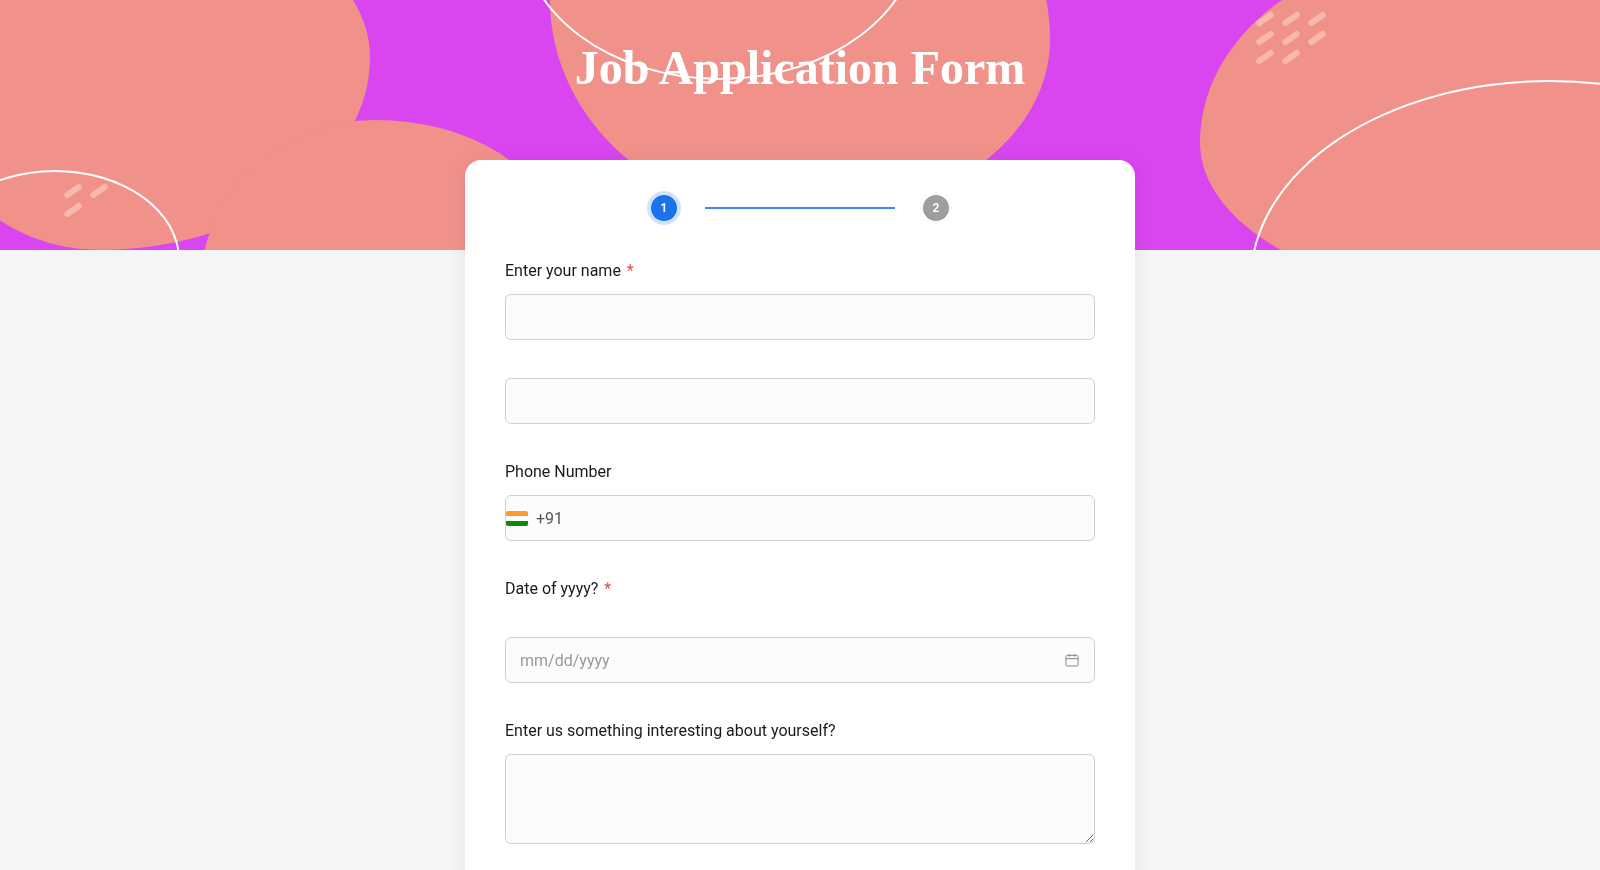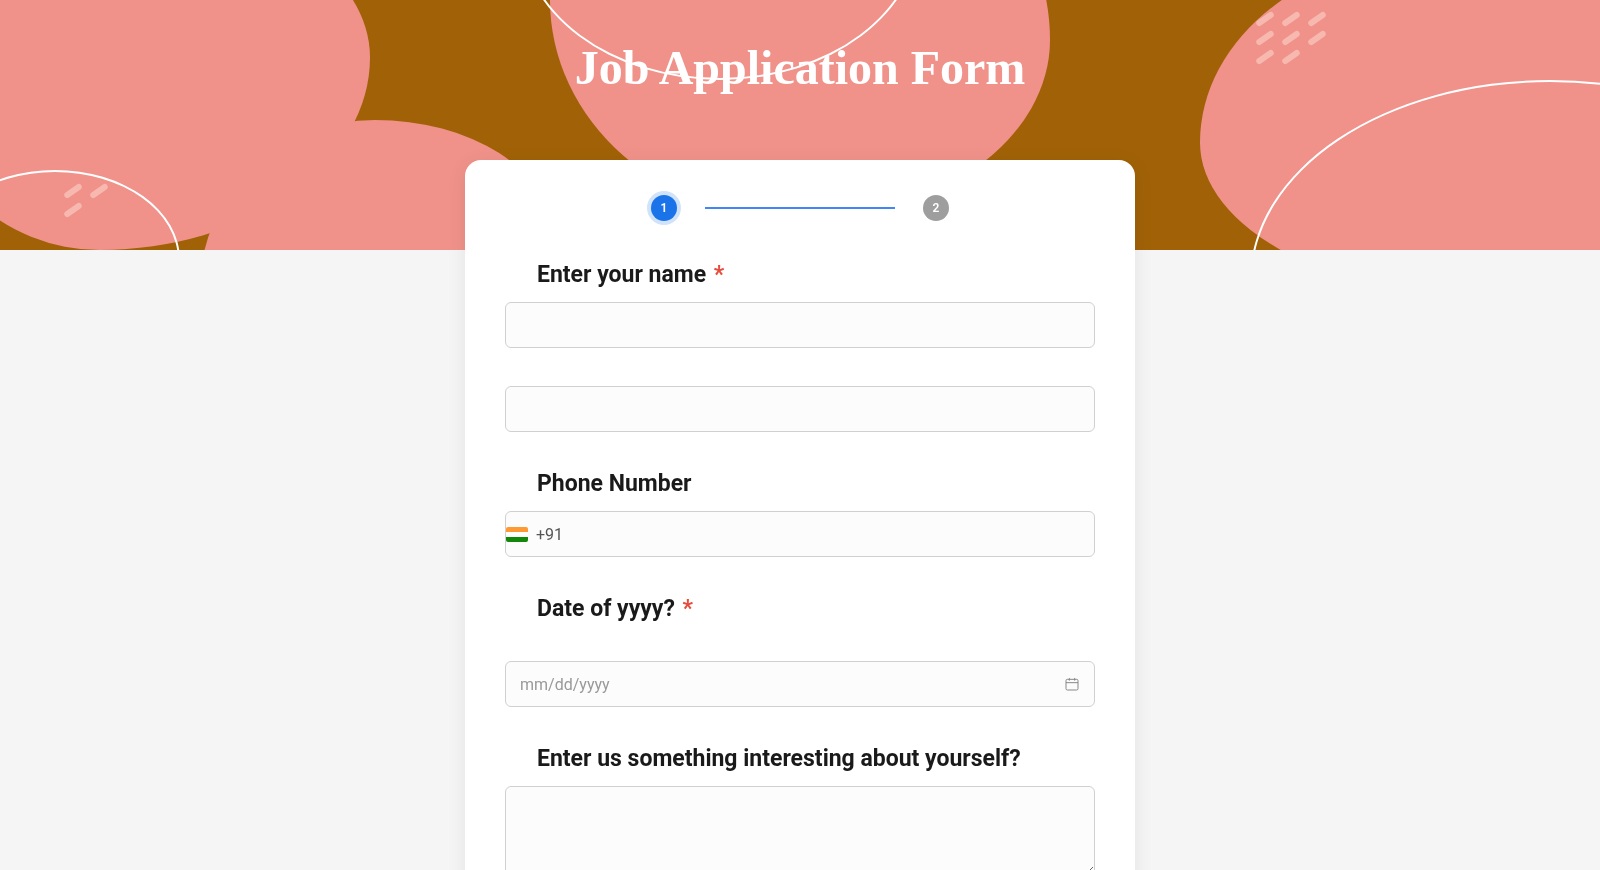--- a/index.html
+++ b/index.html
@@ -13,21 +13,21 @@
       background: #f5f5f5;
       min-height: 870px;
       width: 1600px;
       overflow: hidden;
     }
 
     .header-bg {
       position: relative;
       width: 100%;
       height: 250px;
-      background: #a16207;
+      background: #d946ef;
       overflow: hidden;
       padding-left: 24px;
     }
 
     .blob {
       position: absolute;
       background: #f0928a;
       border-radius: 50%;
     }
 
@@ -122,25 +122,24 @@
       background: #4285f4;
       margin: 0 28px;
     }
 
     .form-field {
       margin-bottom: 38px;
     }
 
     .field-label {
       display: block;
-      font-size: 23px;
-      font-weight: 700;
+      font-size: 16px;
+      font-weight: 400;
       color: #1a1a1a;
       margin-bottom: 14px;
-      margin-left: 32px;
     }
 
     .required-asterisk {
       color: #e74c3c;
       margin-left: 2px;
     }
 
     .text-input, .phone-input-wrapper, .date-input-wrapper, .textarea-input {
       width: 100%;
       height: 46px;

